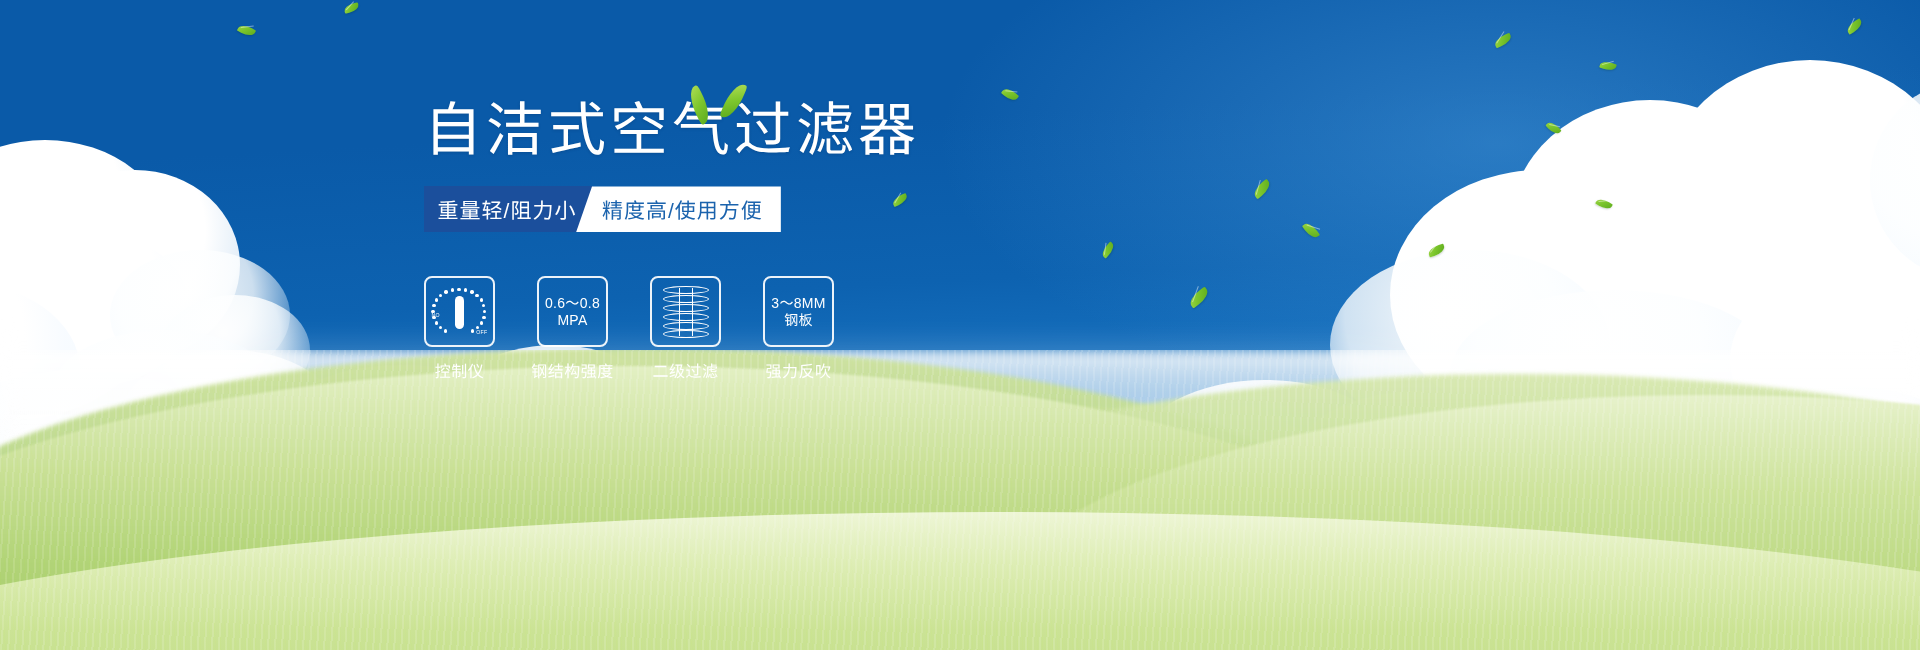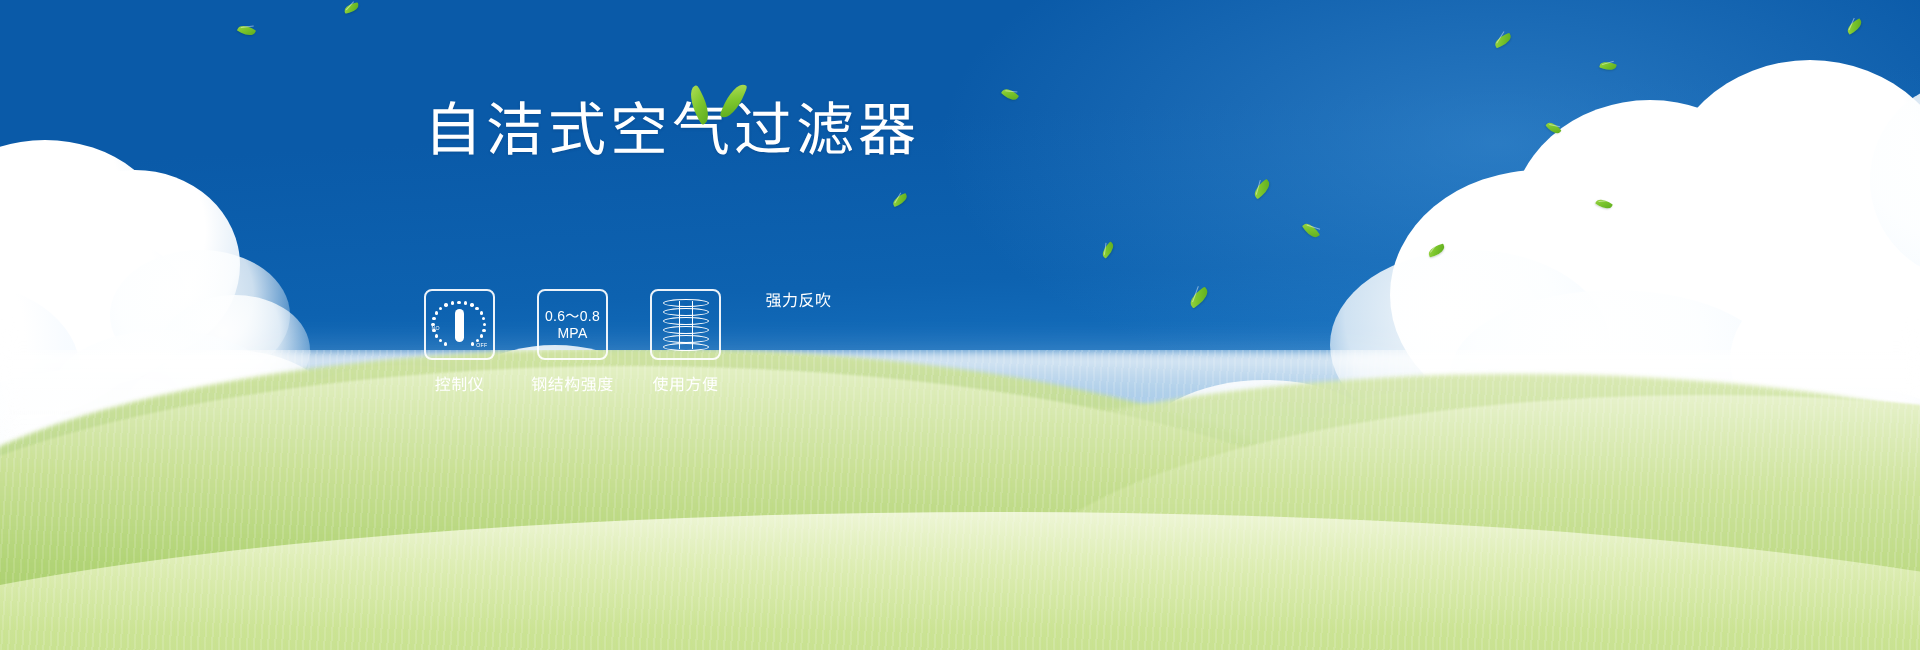--- a/index.html
+++ b/index.html
@@ -145,21 +145,20 @@
   .feat-box{
     width:71px;height:71px;
     border:2px solid rgba(255,255,255,.92);
     border-radius:8px;
     display:flex;flex-direction:column;
     align-items:center;justify-content:center;
     color:#ffffff;
     box-sizing:border-box;
     position:relative;
     overflow:visible;
-    margin-top:13px;
   }
   .feat-text{
     font-size:14px;line-height:1.22;text-align:center;white-space:nowrap;
     letter-spacing:.3px;
   }
   .feat-caption{
     margin-top:11px;font-size:16px;color:#ffffff;white-space:nowrap;letter-spacing:.5px;
   }
 
   
@@ -297,20 +296,22 @@
   <div class="content">
 
     <div class="sprout">
       <span class="sl left"></span>
       <span class="sl right"></span>
     </div>
 
     <h1 class="title">自洁式空气过滤器</h1>
 
     <div class="tabs">
+      <div class="tab tab-primary">重量轻/阻力小</div>
+      <div class="tab tab-secondary">精度高/使用方便</div>
     </div>
 
     <div class="features">
 
       <div class="feature">
         <div class="feat-box">
           <div class="ic-gauge">
             <span class="dot" style="left:24.8px;top:0.6px;"></span>
             <span class="dot" style="left:31.4px;top:1.2px;"></span>
             <span class="dot" style="left:37.7px;top:3.2px;"></span>
@@ -355,23 +356,29 @@
           <div class="ic-filter">
             <span class="core"></span>
             <span class="disc" style="top:0;"></span>
             <span class="disc" style="top:9px;"></span>
             <span class="disc" style="top:18px;"></span>
             <span class="disc" style="top:27px;"></span>
             <span class="disc" style="top:36px;"></span>
             <span class="disc" style="top:44px;"></span>
           </div>
         </div>
-        <div class="feat-caption">使用方便</div>
+        <div class="feat-caption">二级过滤</div>
       </div>
 
       <div class="feature">
+        <div class="feat-box">
+          <div class="feat-text">
+            <div>3～8MM</div>
+            <div>钢板</div>
+          </div>
+        </div>
         <div class="feat-caption">强力反吹</div>
       </div>
 
 
     </div>
   </div>
 </div>
 
 </body></html>

